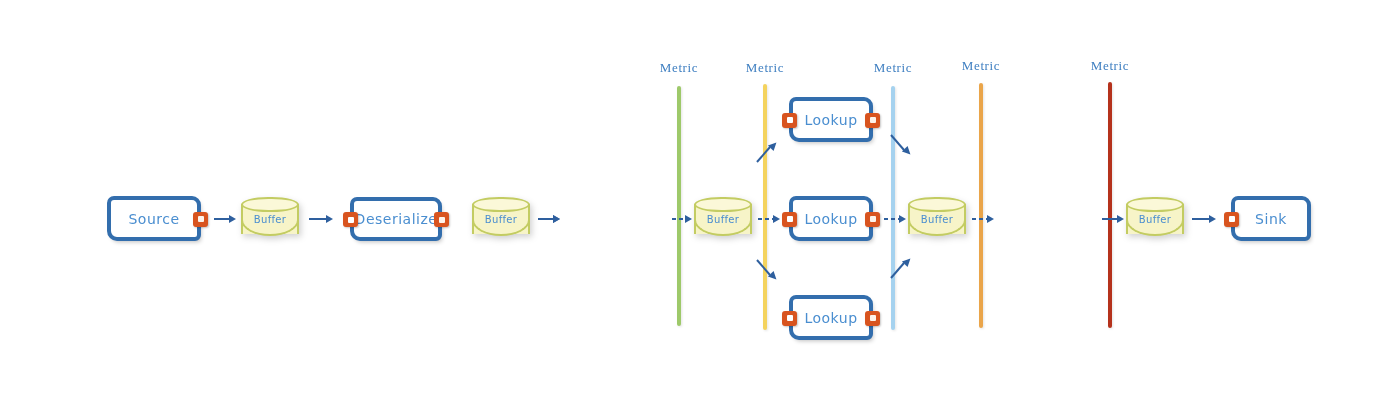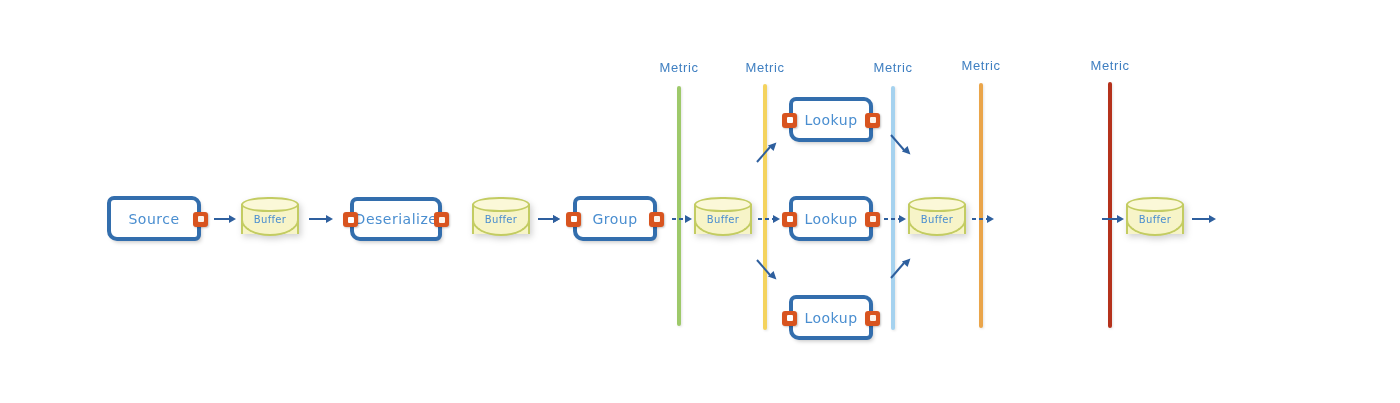--- a/index.html
+++ b/index.html
@@ -18,21 +18,21 @@
     border-radius:3px;
     filter:drop-shadow(1px 1px 1px rgba(0,0,0,.10));
   }
   .metric-label{
     position:absolute;
     color:#3f7fc1;
     font-size:13px;
     letter-spacing:.6px;
     white-space:nowrap;
     transform:translateX(-50%);
-    font-family:Liberation Sans, sans-serif;
+    font-family:Liberation Serif, serif;
   }
 
   
   .node{
     position:absolute;
     background:#ffffff;
     border:4px solid #336ead;
     border-radius:7px 9px 6px 10px;
     box-sizing:border-box;
     display:flex;align-items:center;justify-content:center;
@@ -231,33 +231,32 @@
     </div>
     <div class="node" style="left: 350px; top: 197px; width: 92px; height: 44px;">
       <span class="label">Deserialize</span>
       <span class="port in" style="left:-11px;top:11px;"></span>
       <span class="port out" style="right:-11px;top:11px;"></span>
     </div>
     <div class="node" style="left: 107px; top: 196px; width: 94px; height: 45px;">
       <span class="label">Source</span>
       <span class="port out" style="right:-11px;top:11.5px;"></span>
     </div>
-    <div class="node" style="left: 573px; top: 196px; width: 84px; height: 45px;">
-      <span class="label">Group</span>
-      <span class="port in" style="left:-11px;top:11.5px;"></span>
-      <span class="port out" style="right:-11px;top:11.5px;"></span>
-    </div>
     <div class="node" style="left: 789px; top: 97px; width: 84px; height: 45px;">
       <span class="label">Lookup</span>
       <span class="port in" style="left:-11px;top:11.5px;"></span>
       <span class="port out" style="right:-11px;top:11.5px;"></span>
     </div>
     <div class="node" style="left: 789px; top: 196px; width: 84px; height: 45px;">
       <span class="label">Lookup</span>
       <span class="port in" style="left:-11px;top:11.5px;"></span>
       <span class="port out" style="right:-11px;top:11.5px;"></span>
     </div>
     <div class="node" style="left: 789px; top: 295px; width: 84px; height: 45px;">
       <span class="label">Lookup</span>
       <span class="port in" style="left:-11px;top:11.5px;"></span>
       <span class="port out" style="right:-11px;top:11.5px;"></span>
     </div>
+    <div class="node" style="left: 1231px; top: 196px; width: 80px; height: 45px;">
+      <span class="label">Sink</span>
+      <span class="port in" style="left:-11px;top:11.5px;"></span>
+    </div>
   </div>
 
 </body></html>

